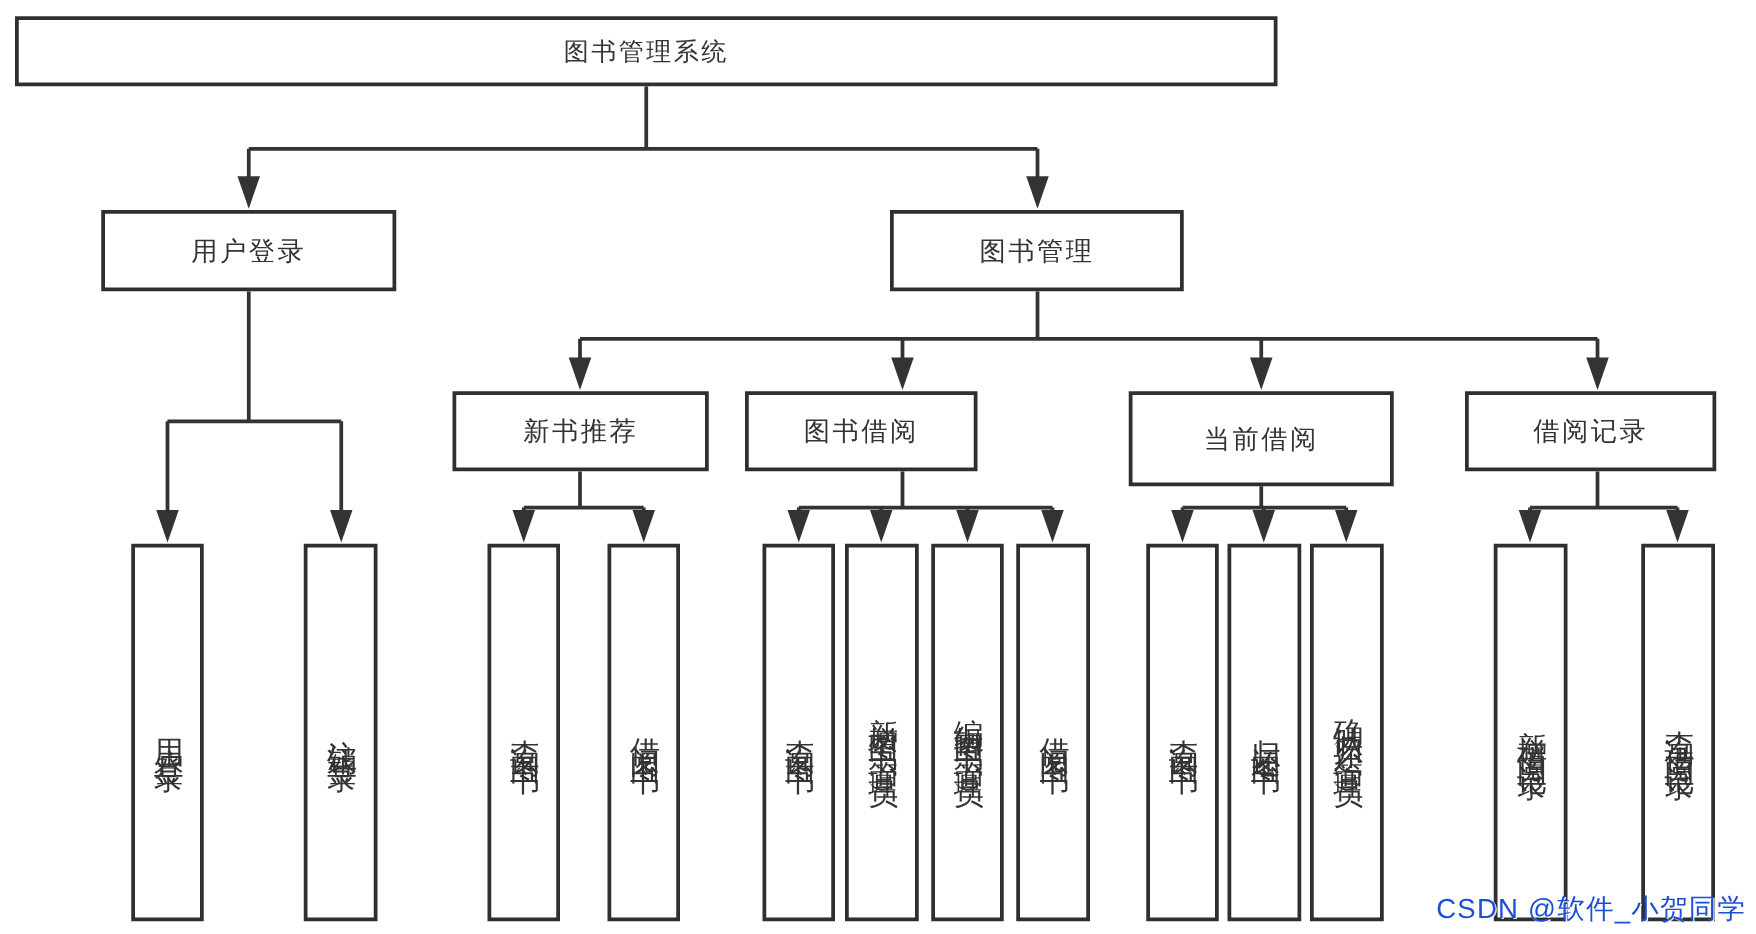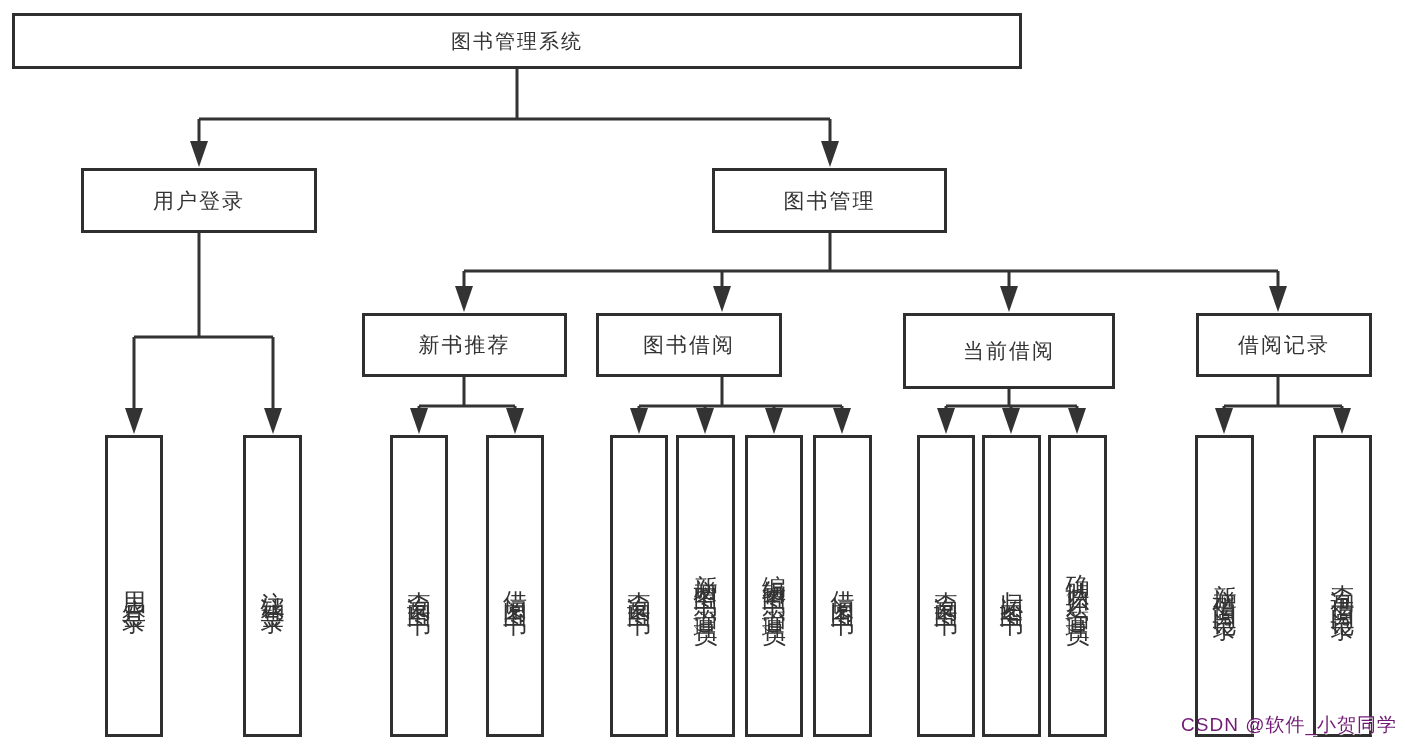--- a/index.html
+++ b/index.html
@@ -44,23 +44,23 @@
     writing-mode: vertical-rl;
     text-orientation: mixed;
     font-size: 24px;
     letter-spacing: 7px;
     line-height: 1;
   }
   .watermark {
     position: absolute;
     right: 8px;
     top: 712px;
-    font-size: 19px;
+    font-size: 22px;
     letter-spacing: 1px;
-    color: #701a75;
+    color: #1d4ed8;
     text-shadow: 1px 1px 0 rgba(255,255,255,0.9);
     white-space: nowrap;
   }
 </style>
 </head>
 <body>
 
 <div class="canvas">
 
   <svg class="connectors" viewBox="0 0 1405 747" xmlns="http://www.w3.org/2000/svg">
@@ -104,21 +104,21 @@
   </svg>
 
   <div class="node root-node" style="left:12px; top:13px; width:1010px; height:56px;">图书管理系统</div>
 
   <div class="node h-node" style="left:81px; top:168px; width:236px; height:65px;">用户登录</div>
   <div class="node h-node" style="left:712px; top:168px; width:235px; height:65px;">图书管理</div>
 
   <div class="node h-node" style="left:362px; top:313px; width:205px; height:64px;font-family:Liberation Mono, monospace;">新书推荐</div>
   <div class="node h-node" style="left:584px; top:313px; width:186px; height:64px;margin-left:12px;">图书借阅</div>
   <div class="node h-node" style="left:903px; top:313px; width:212px; height:76px;">当前借阅</div>
-  <div class="node h-node" style="left:1172px; top:313px; width:176px; height:64px;margin-left:24px;">借阅记录</div>
+  <div class="node h-node" style="left:1172px; top:313px; width:201px; height:64px;">借阅记录</div>
 
   <div class="node v-node" style="left:105px; top:435px; width:58px; height:302px;">用户登录</div>
   <div class="node v-node" style="left:243px; top:435px; width:59px; height:302px;">注销登录</div>
 
   <div class="node v-node" style="left:390px; top:435px; width:58px; height:302px;">查询图书</div>
   <div class="node v-node" style="left:486px; top:435px; width:58px; height:302px;">借阅图书</div>
 
   <div class="node v-node" style="left:610px; top:435px; width:58px; height:302px;">查询图书</div>
   <div class="node v-node" style="left:676px; top:435px; width:59px; height:302px;">新增图书（管理员）</div>
   <div class="node v-node" style="left:745px; top:435px; width:58px; height:302px;">编辑图书（管理员）</div>

